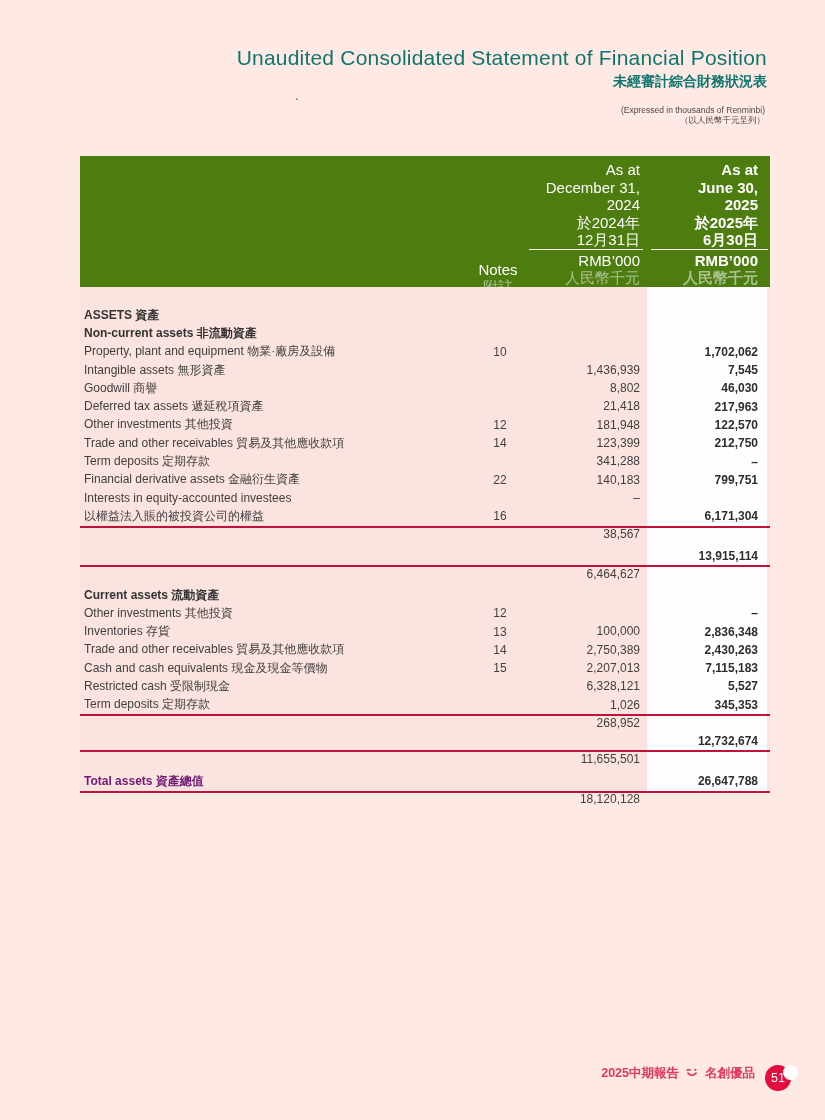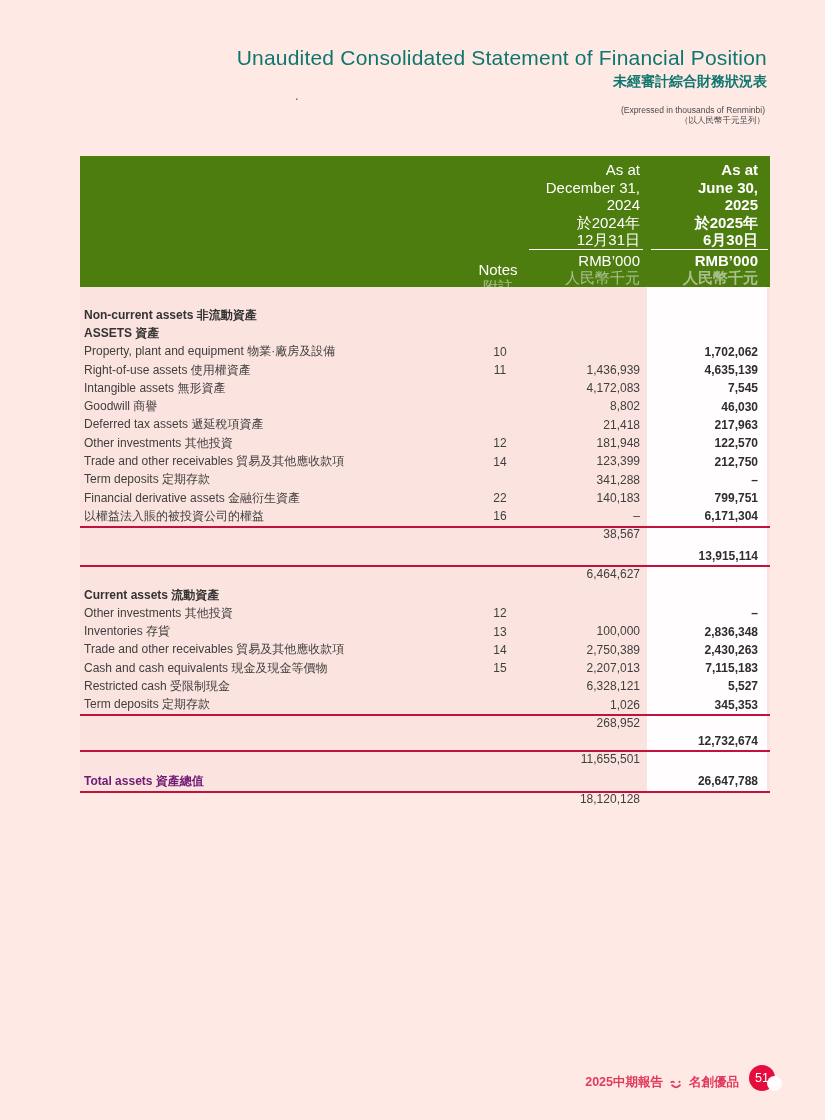--- a/index.html
+++ b/index.html
@@ -41,21 +41,21 @@
   .row .current{width:130px;text-align:right;padding-right:12px;box-sizing:border-box;
                 font-weight:bold;color:#2e2e2e;}
   .row.section .label{font-weight:bold;color:#333;}
   .row.total .label{font-weight:bold;color:#701a75;}
   .rule{height:2px;background:#c1123d;position:relative;z-index:1;}
   .spacer{height:19px;}
   .spacer-sm{height:16px;}
   .spacer-lg{height:20px;}
 
   
-  .pagefoot{position:absolute;top:1065px;right:43px;display:flex;align-items:flex-end;
+  .pagefoot{position:absolute;top:1065px;right:27px;display:flex;align-items:flex-start;
             color:#e13a5c;font-weight:bold;font-size:12.5px;}
   .smiley{margin:0 6px;display:block;}
   .badge{width:26px;height:26px;border-radius:50%;background:#e50c3e;color:#fff;
          display:flex;align-items:center;justify-content:center;font-size:12.5px;
          font-weight:normal;margin-left:10px;}
   .page-dot{width:15px;height:15px;border-radius:50%;background:#fffdfd;margin-left:-8px;}
 </style>
 </head>
 <body>
 
@@ -102,44 +102,38 @@
         <div>RMB’000</div>
         <div class="muted">人民幣千元</div>
       </div>
     </div>
 
     <div class="tbody" id="table-body">
       <div class="white-col"></div>
 
     <div class="spacer"></div>
         <div class="row section">
+          <span class="label">ASSETS 資產</span>
+          <span class="note"></span>
+          <span class="prior"></span>
+          <span class="current"></span>
+        </div>
+        <div class="row section">
           <span class="label">Non-current assets 非流動資產</span>
-          <span class="note"></span>
-          <span class="prior"></span>
-          <span class="current"></span>
-        </div>
-        <div class="row section">
-          <span class="label">ASSETS 資產</span>
           <span class="note"></span>
           <span class="prior"></span>
           <span class="current"></span>
         </div>
         <div class="row item">
           <span class="label">Property, plant and equipment 物業·廠房及設備</span>
           <span class="note">10</span>
           <span class="prior">1,436,939</span>
           <span class="current">1,702,062</span>
         </div>
         <div class="row item">
-          <span class="label">Right-of-use assets 使用權資產</span>
-          <span class="note">11</span>
-          <span class="prior">4,172,083</span>
-          <span class="current">4,635,139</span>
-        </div>
-        <div class="row item">
           <span class="label">Intangible assets 無形資產</span>
           <span class="note"></span>
           <span class="prior">8,802</span>
           <span class="current">7,545</span>
         </div>
         <div class="row item">
           <span class="label">Goodwill 商譽</span>
           <span class="note"></span>
           <span class="prior">21,418</span>
           <span class="current">46,030</span>
@@ -166,20 +160,26 @@
           <span class="label">Term deposits 定期存款</span>
           <span class="note"></span>
           <span class="prior">140,183</span>
           <span class="current">–</span>
         </div>
         <div class="row item">
           <span class="label">Financial derivative assets 金融衍生資產</span>
           <span class="note">22</span>
           <span class="prior">–</span>
           <span class="current">799,751</span>
+        </div>
+        <div class="row item">
+          <span class="label">Interests in equity-accounted investees</span>
+          <span class="note"></span>
+          <span class="prior"></span>
+          <span class="current"></span>
         </div>
         <div class="row item">
           <span class="label">以權益法入賬的被投資公司的權益</span>
           <span class="note">16</span>
           <span class="prior">38,567</span>
           <span class="current">6,171,304</span>
         </div>
         <div class="rule"></div>
         <div class="spacer"></div>
         <div class="row subtotal">

